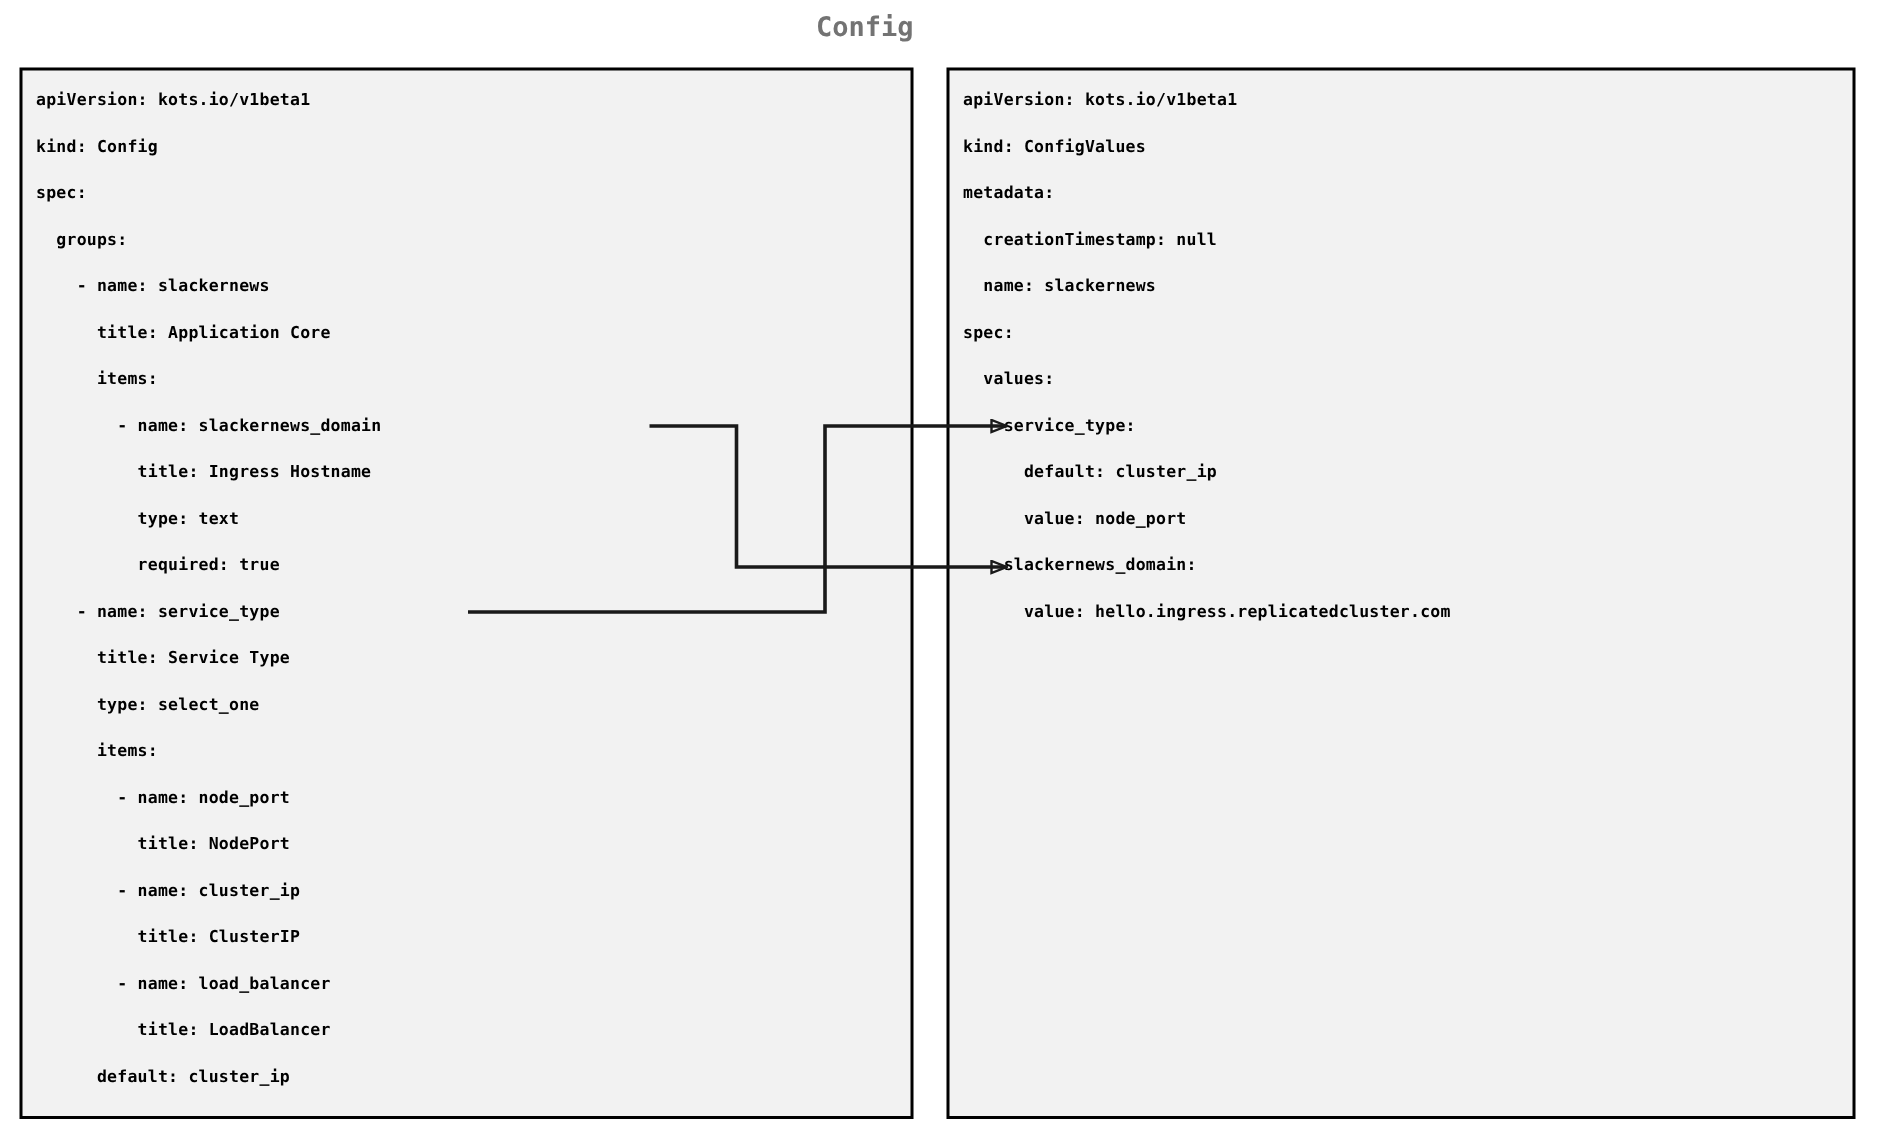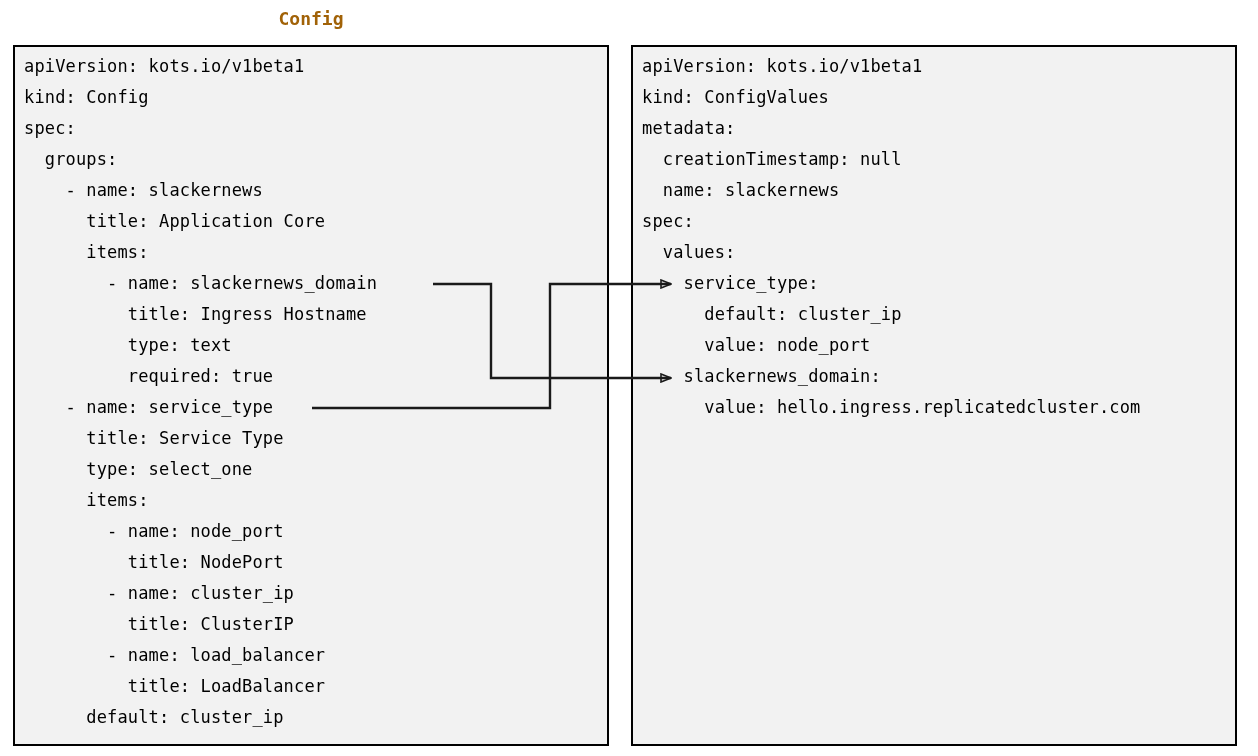--- a/index.html
+++ b/index.html
@@ -19,22 +19,22 @@
     left: 0;
     top: 0;
     width: 1258px;
     height: 756px;
   }
   .panel-title {
     position: absolute;
     font-family: "DejaVu Sans Mono", monospace;
     font-size: 18px;
     font-weight: bold;
-    color: #a16207;
-    text-align: center;
+    color: #737373;
+    text-align: right;
     white-space: pre;
     letter-spacing: 0px;
   }
   #title-config {
     left: 13px;
     top: 8px;
     width: 596px;
   }
   #title-configvalues {
     left: 631px;
@@ -60,22 +60,22 @@
     width: 606px;
     height: 701px;
   }
   .code-block {
     position: absolute;
     left: 9px;
     top: 4px;
     right: 0;
     margin: 0;
     font-family: "DejaVu Sans Mono", monospace;
-    font-size: 17px;
-    font-weight: normal;
+    font-size: 11px;
+    font-weight: bold;
     line-height: 31px;
     color: #000000;
     white-space: pre;
     letter-spacing: 0.15px;
   }
   .connectors {
     position: absolute;
     left: 0;
     top: 0;
     width: 1258px;

